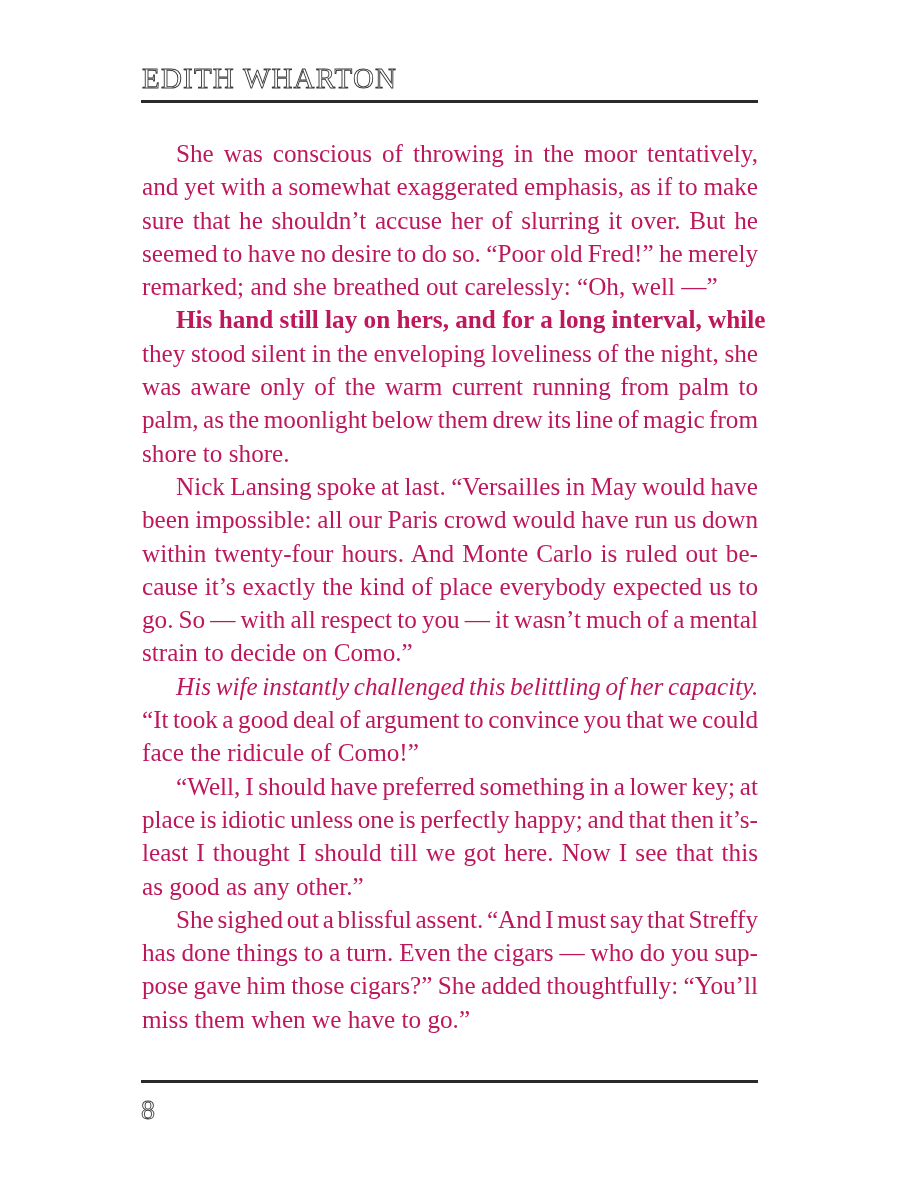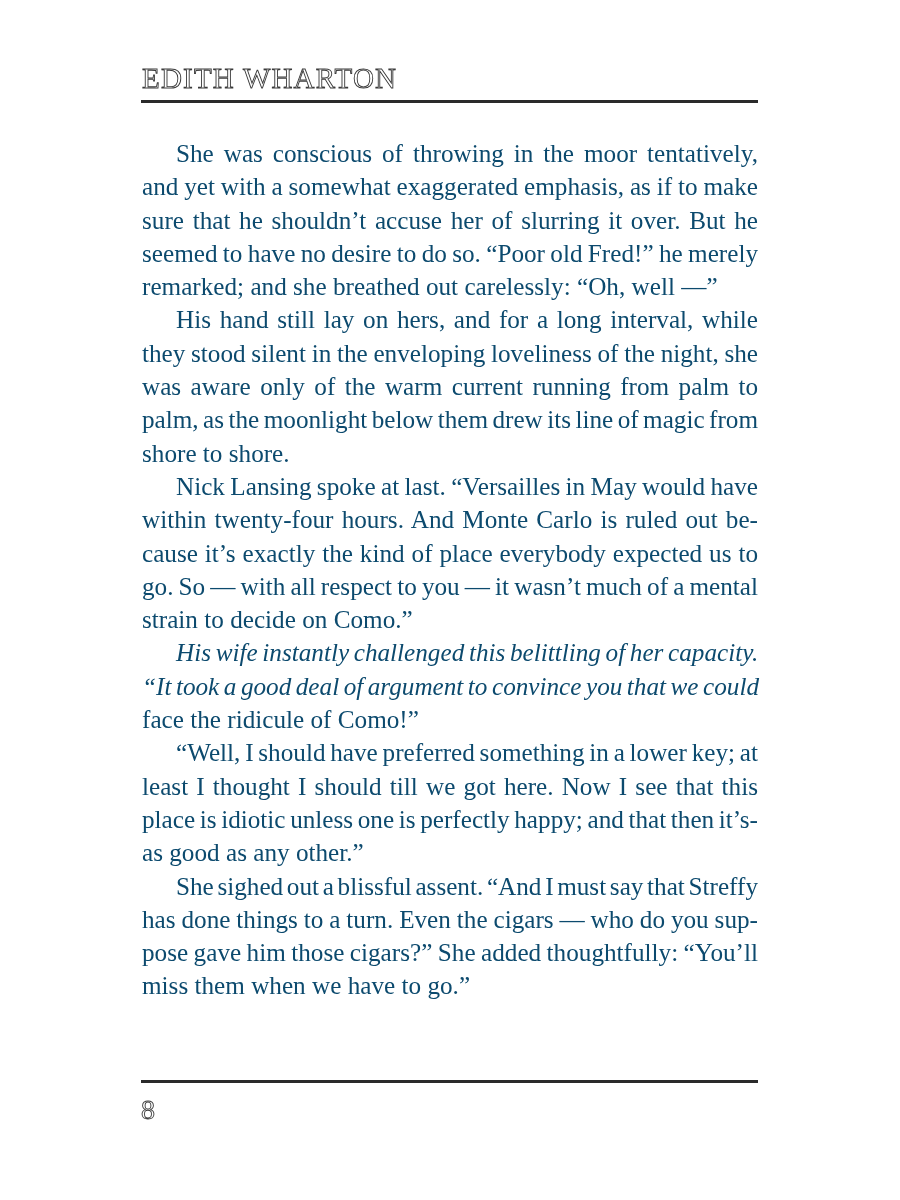--- a/index.html
+++ b/index.html
@@ -41,21 +41,21 @@
     .rule-top { top: 100px; }
     .rule-bottom { top: 1080px; }
     .body-text {
       position: absolute;
       left: 142px;
       top: 137px;
       width: 616px;
       font-family: "Liberation Serif", "DejaVu Serif", serif;
       font-size: 25.2px;
       line-height: 33.3px;
-      color: #0c4a6e;
+      color: #be185d;
     }
     .para {
       margin: 0;
     }
     .line {
       display: block;
       text-align: justify;
       text-align-last: justify;
       white-space: nowrap;
       height: 33.3px;
@@ -89,45 +89,46 @@
 
     <div class="para">
       <span class="line indent"><span style="white-space: nowrap; word-spacing: 0px;">She was conscious of throwing in the moor tentatively,</span></span>
       <span class="line"><span style="white-space: nowrap; word-spacing: -0.439063px; margin-top: 48px;">and yet with a somewhat exaggerated emphasis, as if to make</span></span>
       <span class="line"><span style="white-space: nowrap; word-spacing: 0px;">sure that he shouldn’t accuse her of slurring it over. But he</span></span>
       <span class="line"><span style="white-space: nowrap; word-spacing: -0.951823px;">seemed to have no desire to do so. “Poor old Fred!” he merely</span></span>
       <span class="line last">remarked; and she breathed out carelessly: “Oh, well —”</span>
     </div>
 
     <div class="para">
-      <span class="line indent"><span style="white-space: nowrap; word-spacing: 0px;">His hand still lay on hers, and for a long interval, while</span></span>
+      <span class="line indent"><span style="white-space: nowrap; word-spacing: 0px; font-weight: bold;">His hand still lay on hers, and for a long interval, while</span></span>
       <span class="line"><span style="white-space: nowrap; word-spacing: -0.590625px;">they stood silent in the enveloping loveliness of the night, she</span></span>
       <span class="line"><span style="white-space: nowrap; word-spacing: 0px;">was aware only of the warm current running from palm to</span></span>
       <span class="line"><span style="white-space: nowrap; word-spacing: -1.86932px;">palm, as the moonlight below them drew its line of magic from</span></span>
       <span class="line last">shore to shore.</span>
     </div>
 
     <div class="para">
       <span class="line indent"><span style="white-space: nowrap; word-spacing: -0.930556px;">Nick Lansing spoke at last. “Versailles in May would have</span></span>
+      <span class="line"><span style="white-space: nowrap; word-spacing: -0.520312px;">been impossible: all our Paris crowd would have run us down</span></span>
       <span class="line"><span style="white-space: nowrap; word-spacing: 0px;">within twenty-four hours. And Monte Carlo is ruled out be-</span></span>
       <span class="line"><span style="white-space: nowrap; word-spacing: 0px; margin-top: 32px;">cause it’s exactly the kind of place everybody expected us to</span></span>
       <span class="line"><span style="white-space: nowrap; word-spacing: -1.1875px;">go. So — with all respect to you — it wasn’t much of a mental</span></span>
       <span class="line last">strain to decide on Como.”</span>
     </div>
 
     <div class="para">
       <span class="line indent"><span style="white-space: nowrap; word-spacing: -1.62695px; font-style: italic;">His wife instantly challenged this belittling of her capacity.</span></span>
-      <span class="line"><span style="white-space: nowrap; word-spacing: -1.78646px; font-style: italic;">“It took a good deal of argument to convince you that we could</span></span>
+      <span class="line"><span style="white-space: nowrap; word-spacing: -1.78646px;">“It took a good deal of argument to convince you that we could</span></span>
       <span class="line last">face the ridicule of Como!”</span>
     </div>
 
     <div class="para">
       <span class="line indent"><span style="white-space: nowrap; word-spacing: -1.5375px;">“Well, I should have preferred something in a lower key; at</span></span>
+      <span class="line"><span style="white-space: nowrap; word-spacing: -1.67472px;">place is idiotic unless one is perfectly happy; and that then it’s-</span></span>
       <span class="line"><span style="white-space: nowrap; word-spacing: 0px;">least I thought I should till we got here. Now I see that this</span></span>
-      <span class="line"><span style="white-space: nowrap; word-spacing: -1.67472px;">place is idiotic unless one is perfectly happy; and that then it’s-</span></span>
       <span class="line last">as good as any other.”</span>
     </div>
 
     <div class="para">
       <span class="line indent"><span style="white-space: nowrap; word-spacing: -2.63352px;">She sighed out a blissful assent. “And I must say that Streffy</span></span>
       <span class="line"><span style="white-space: nowrap; word-spacing: -0.40024px;">has done things to a turn. Even the cigars — who do you sup-</span></span>
       <span class="line"><span style="white-space: nowrap; word-spacing: -0.851562px;">pose gave him those cigars?” She added thoughtfully: “You’ll</span></span>
       <span class="line last">miss them when we have to go.”</span>
     </div>
   </div>

